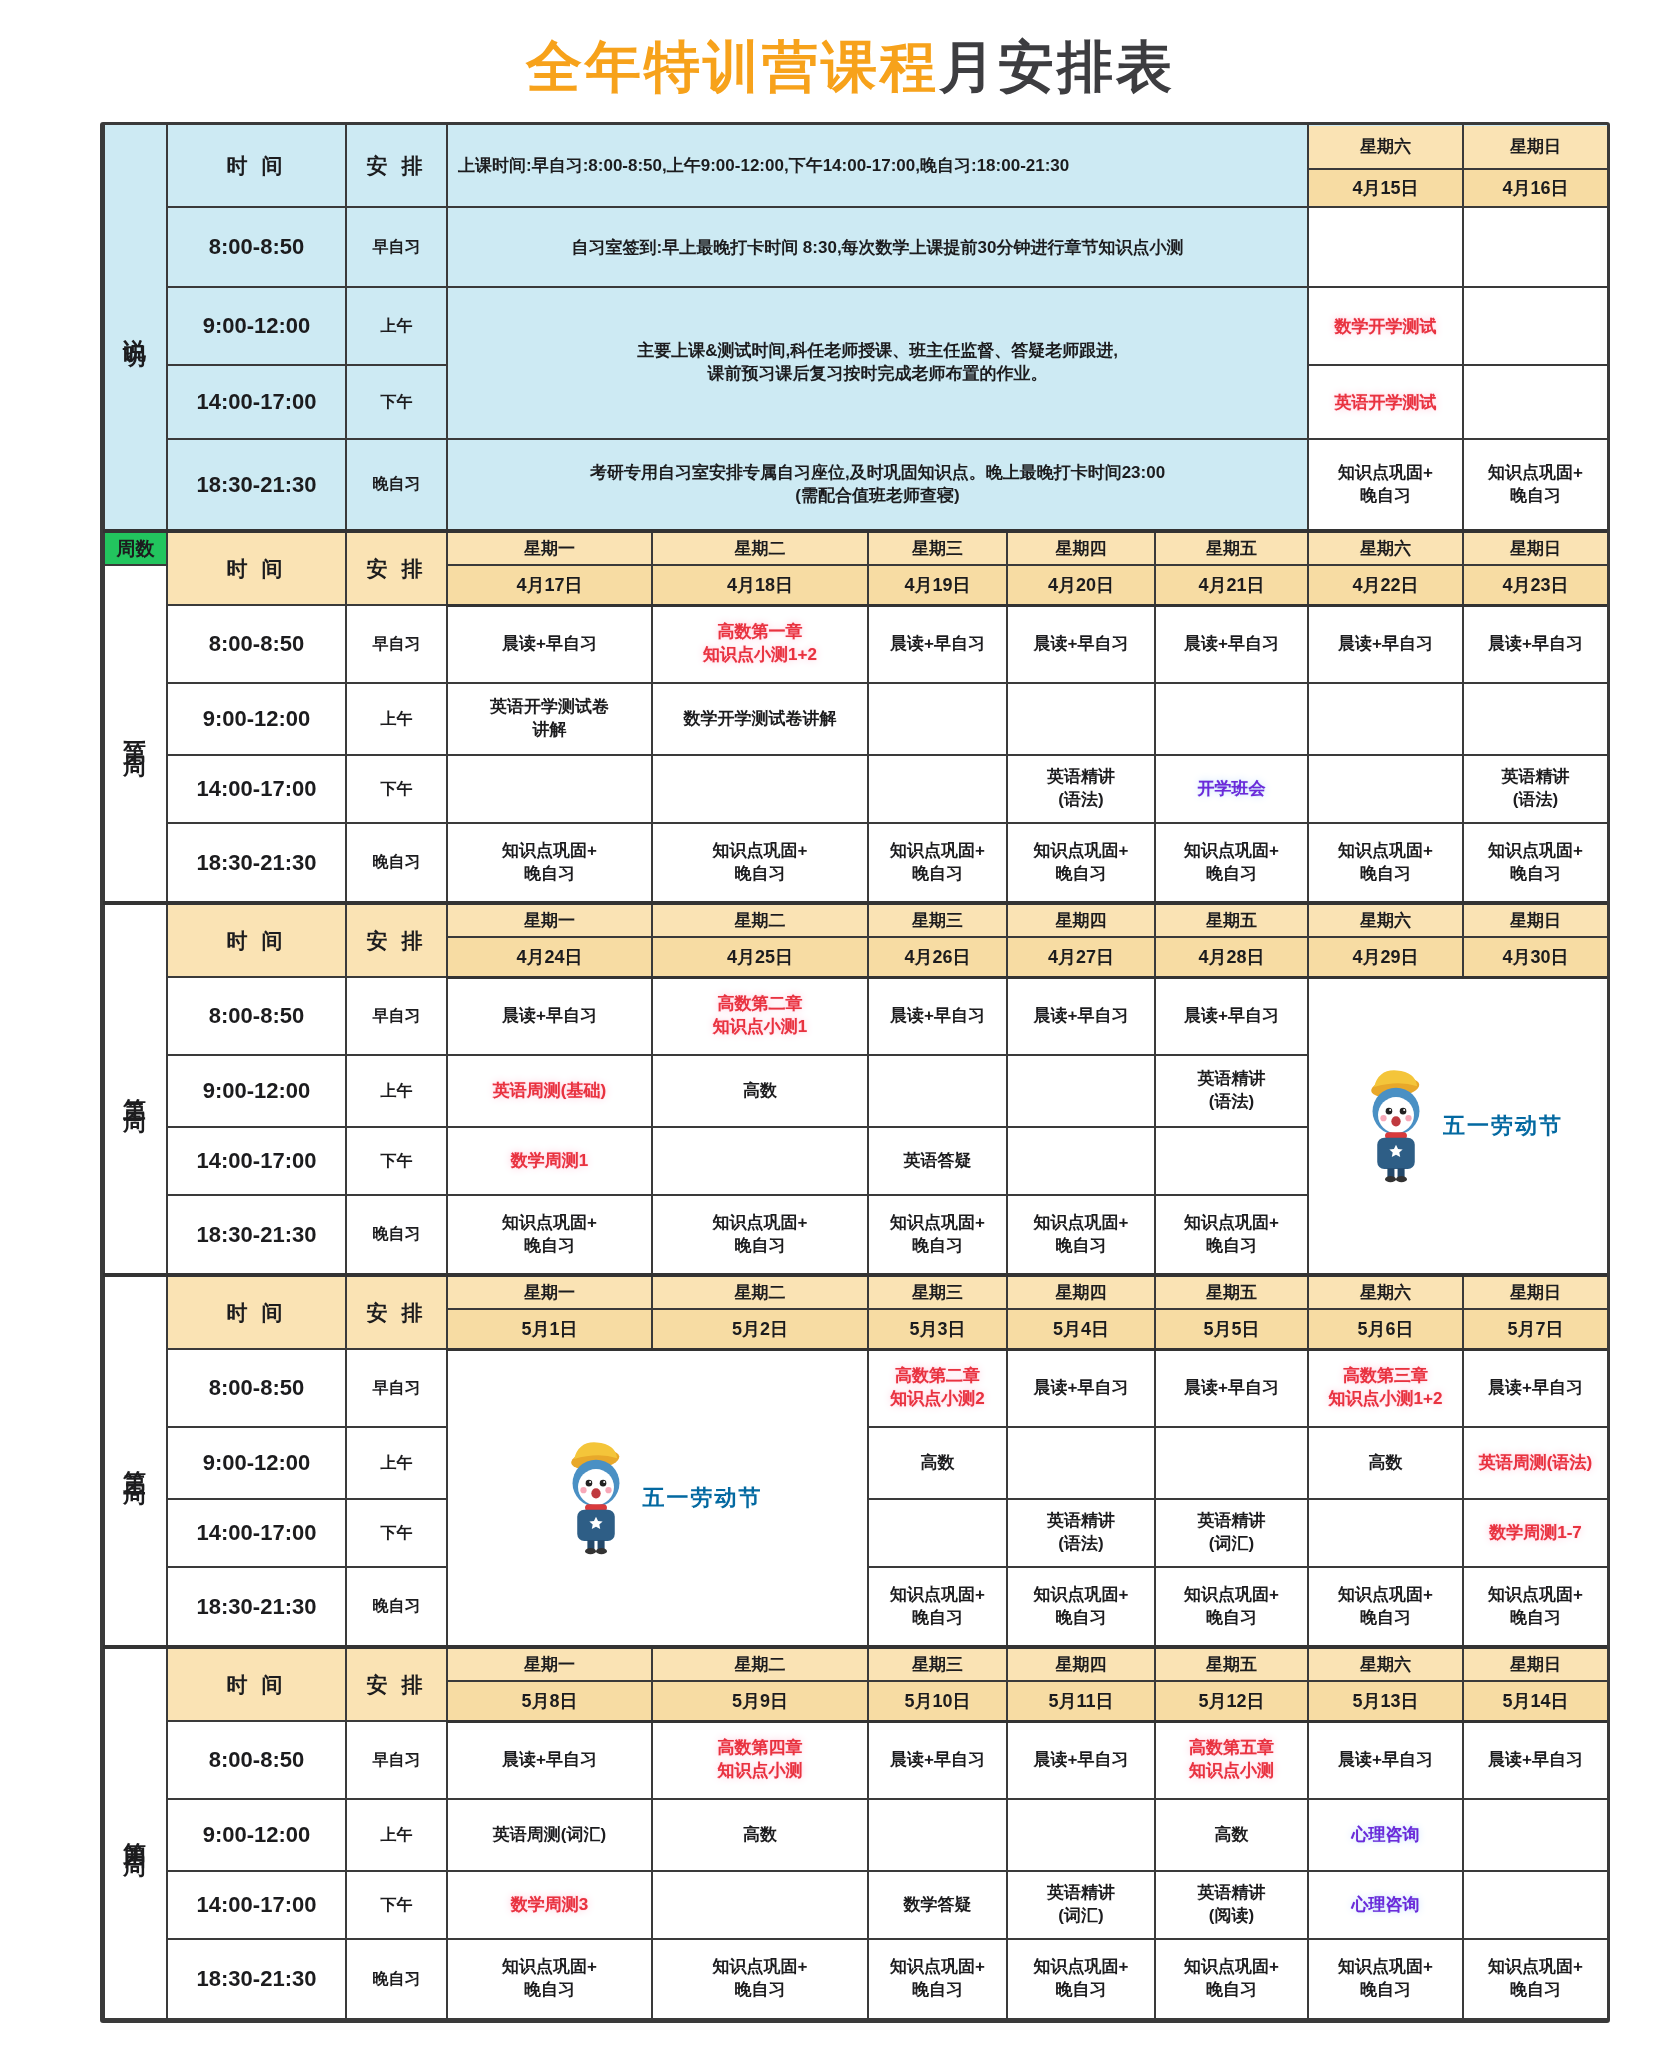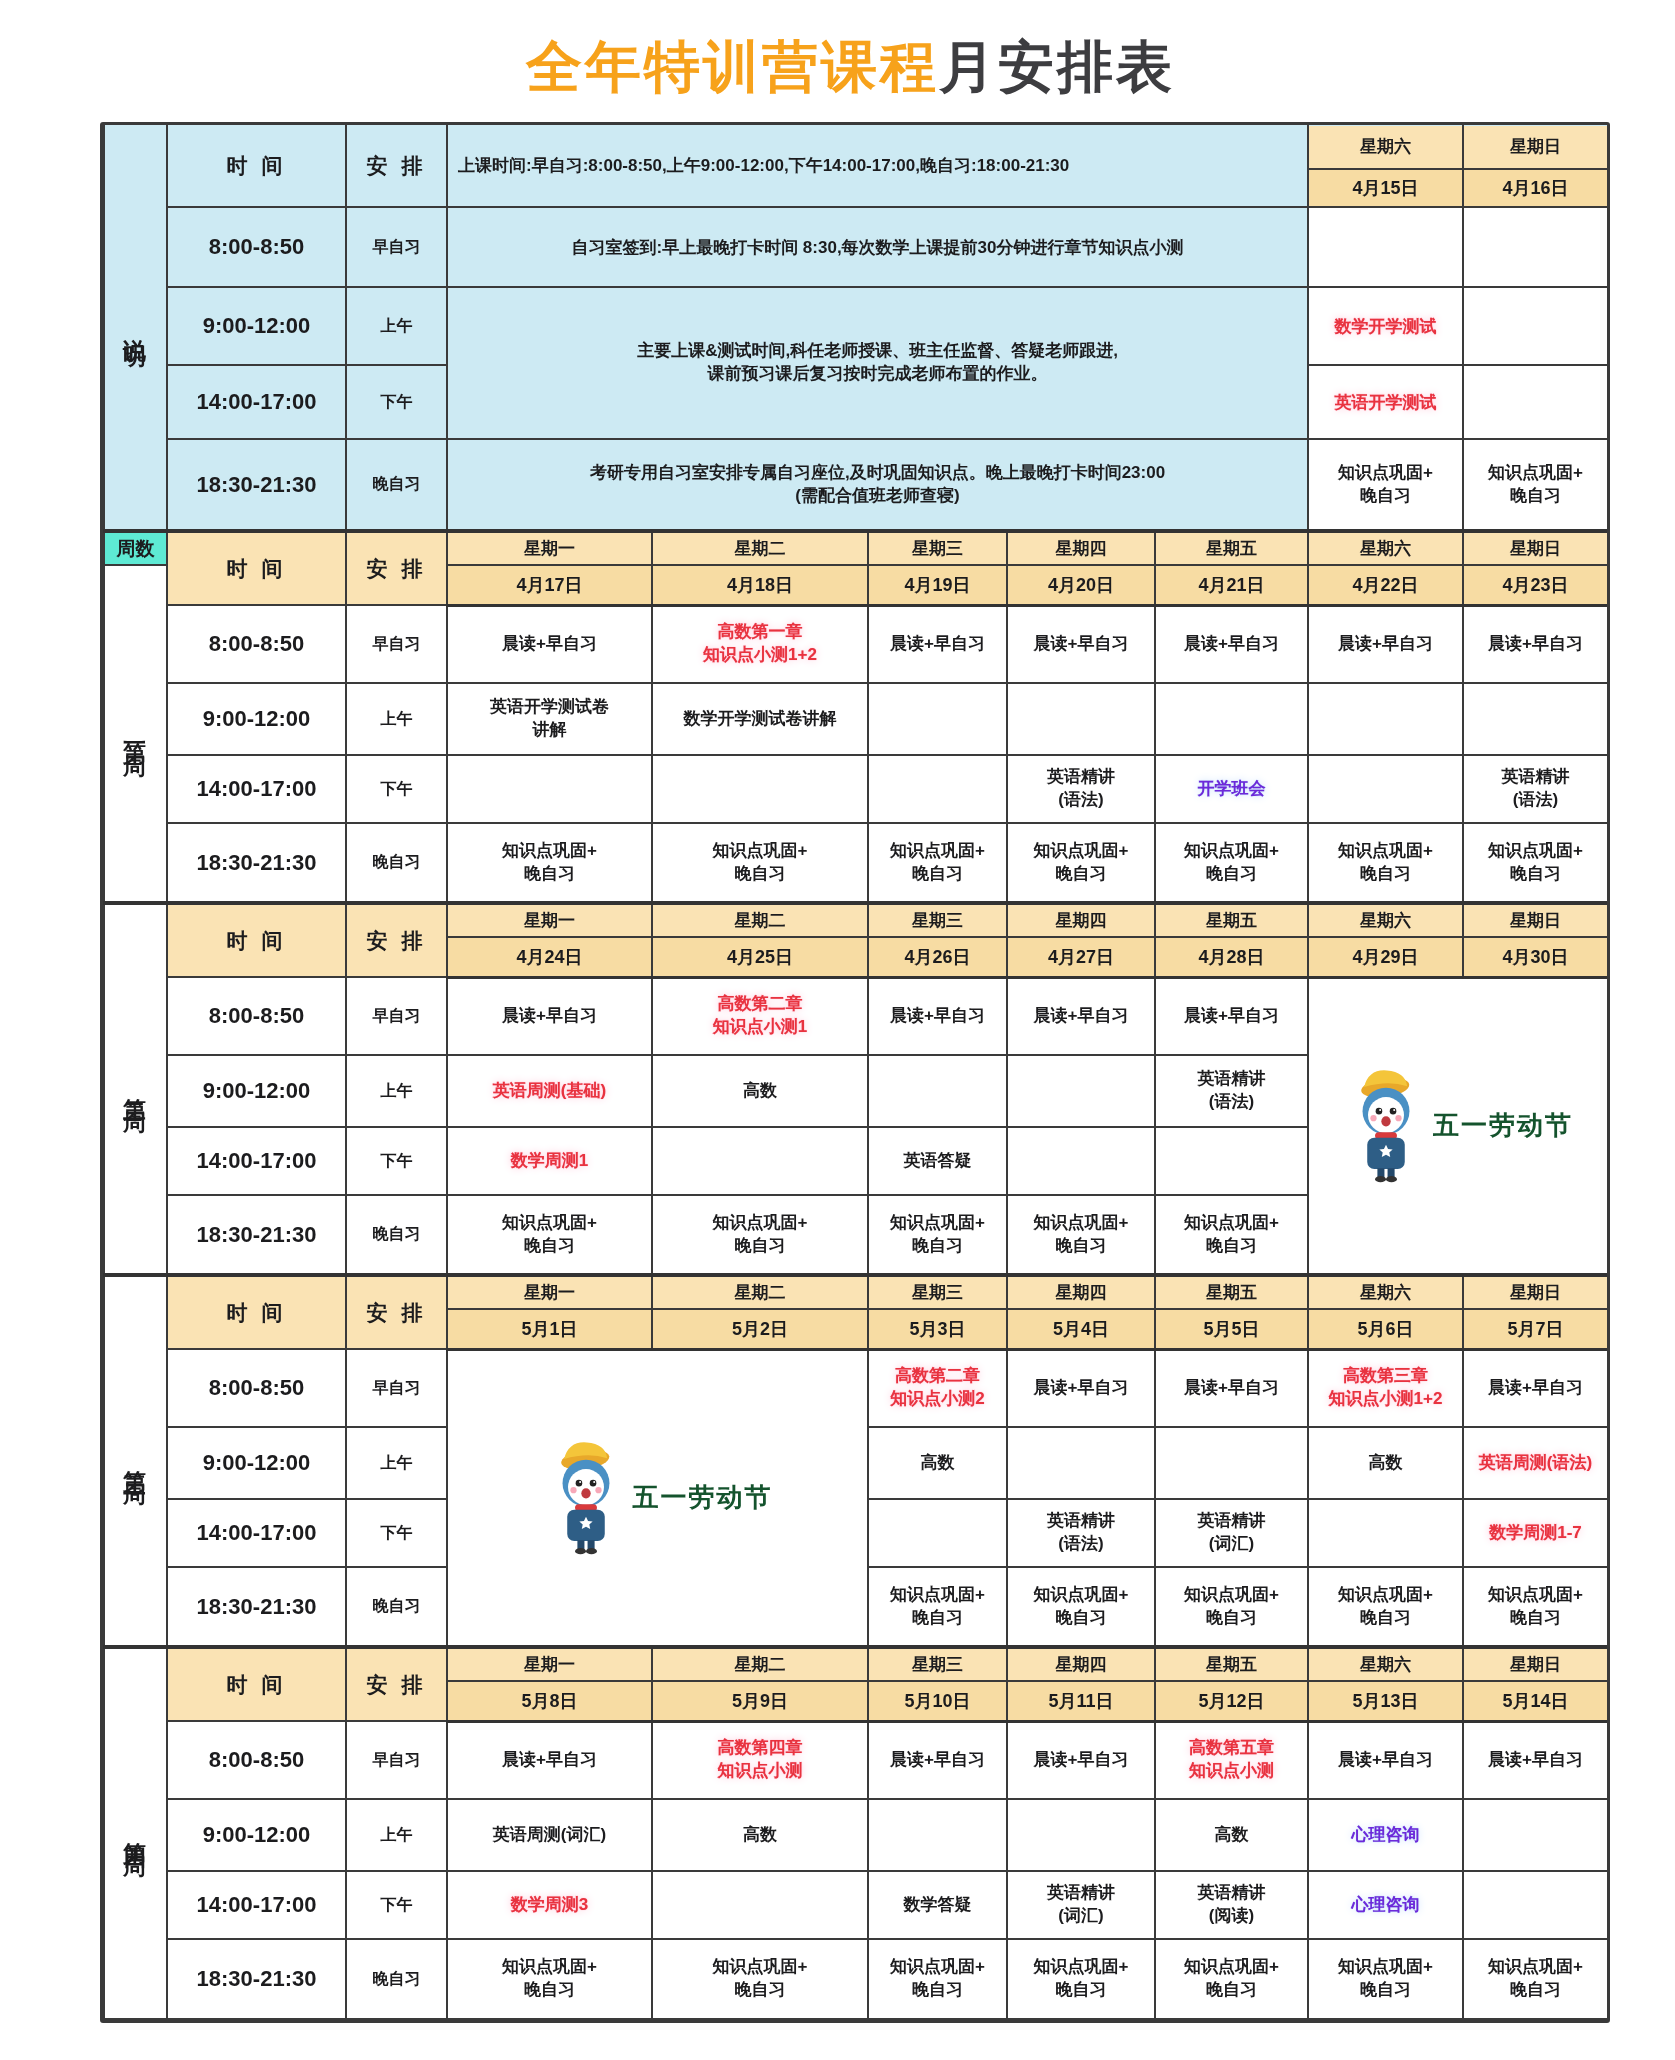--- a/index.html
+++ b/index.html
@@ -24,34 +24,34 @@
   .plan-cell{font-size:16px;font-weight:700;}
   .note{font-size:17px;font-weight:700;}
   .note-left{text-align:left;padding-left:10px;}
 
   
   .wk-head{padding:0;}
   .wh-day{height:42px;background:#fae3b4;border-bottom:2px solid #3a3a3a;display:flex;align-items:center;justify-content:center;font-size:17px;font-weight:600;}
   .wh-date{height:36px;background:#f7dca3;display:flex;align-items:center;justify-content:center;font-size:18px;font-weight:800;}
 
   
-  .weeknum{background:#5eead4;font-size:19px;font-weight:800;padding:0;}
+  .weeknum{background:#22c55e;font-size:19px;font-weight:800;padding:0;}
   .day-h{background:#fae3b4;font-size:17px;font-weight:600;}
   .date-h{background:#f7dca3;font-size:18px;font-weight:800;}
   .th-tan{background:#fae3b4;}
   tbody.week tr.day-row th,tbody.week tr.day-row td{border-top:4px solid #333;}
   tbody.week tr.date-row th{border-bottom:3px solid #333;}
   tbody.intro tr:first-child td,tbody.intro tr:first-child th{border-top:0;}
 
   .red{color:#e8333f;text-shadow:0 0 1px #ff9db6,0 0 9px #ffc7d8;margin-left:44px;}
   .blue{color:#6d28d9;text-shadow:0 0 1px #9cc4f5,0 0 9px #c7ddfb;}
 
   .holiday{background:#fff;}
   .holiday-box{display:flex;align-items:center;justify-content:center;gap:4px;}
-  .holiday-label{font-size:26px;font-weight:800;letter-spacing:2px;color:#14532d;white-space:nowrap;}
+  .holiday-label{font-size:22px;font-weight:800;letter-spacing:2px;color:#0369a1;white-space:nowrap;}
 </style>
 </head>
 <body>
 
 <h1><span class="t-orange">全年特训营课程</span><span class="t-dark">月安排表</span></h1>
 
 <div class="table-wrap">
 <table id="grid">
   <colgroup>
     <col style="width:63px">

